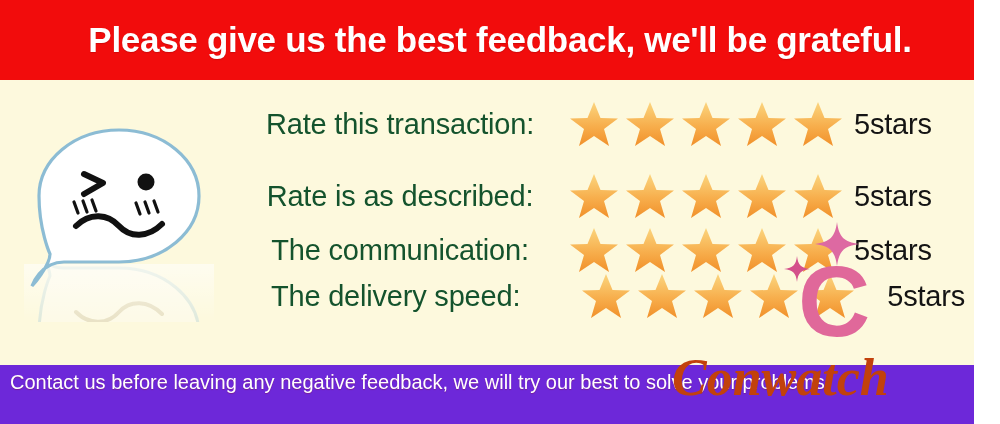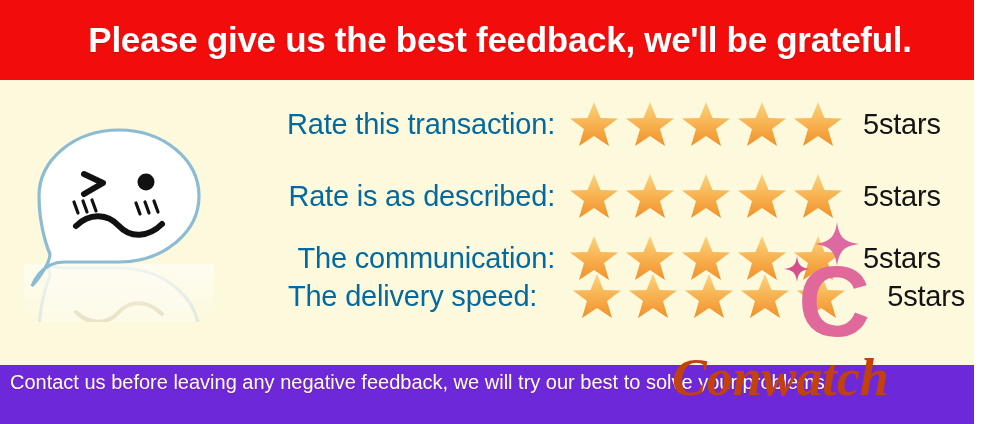--- a/index.html
+++ b/index.html
@@ -70,49 +70,49 @@
   .rating-row {
     position: absolute;
     left: 0;
     width: 720px;
     height: 46px;
     display: flex;
     align-items: center;
   }
   .rating-row.r0 { top: 6px; }
   .rating-row.r1 { top: 78px; }
-  .rating-row.r2 { top: 140px; }
+  .rating-row.r2 { top: 132px; }
   .rating-row.r3 { top: 178px; gap: 21px; }
 
   .rating-label {
     width: 310px;
-    text-align: right;
+    text-align: center;
     font-family: "Liberation Sans", sans-serif;
     font-size: 29px;
-    color: #0369a1;
+    color: #14532d;
     white-space: nowrap;
     padding-right: 0px;
     letter-spacing: -0.2px;
   }
   .stars {
     display: flex;
     align-items: center;
     margin-left: 14px;
   }
   .star {
     width: 50px;
     height: 48px;
     margin-right: 6px;
     display: block;
   }
   .rating-value {
     font-family: "Liberation Sans", sans-serif;
     font-size: 29px;
     color: #141414;
-    margin-left: 14px;
+    margin-left: 5px;
     white-space: nowrap;
     letter-spacing: -0.2px;
   }
 
   
   .watermark-logo {
     position: absolute;
     left: 770px;
     top: 222px;
     width: 120px;

